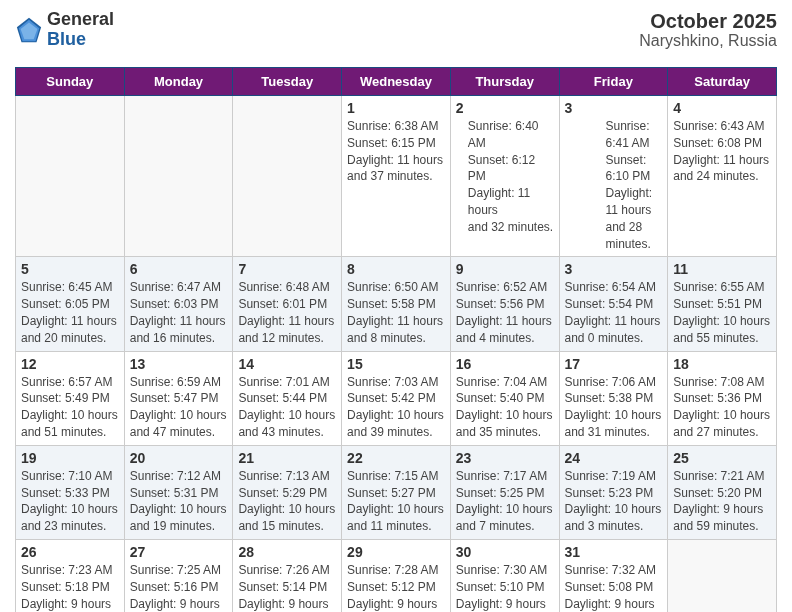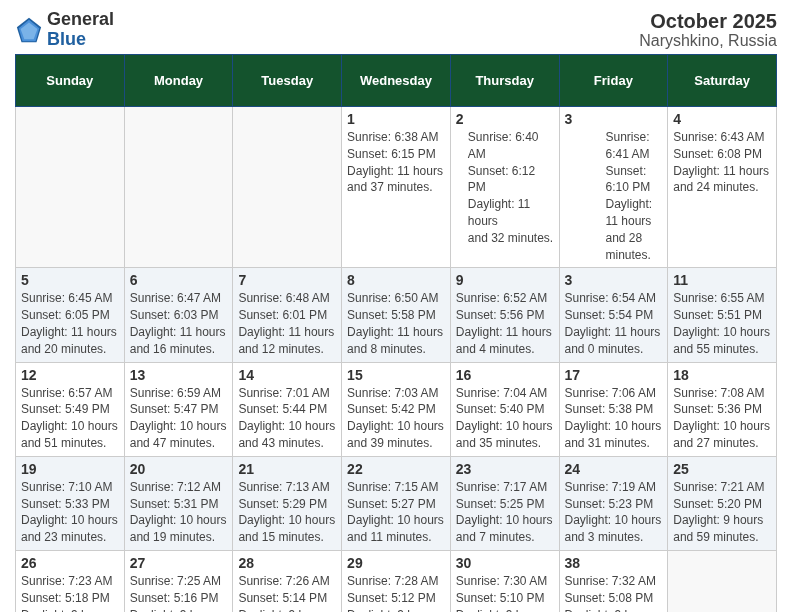--- a/index.html
+++ b/index.html
@@ -10,21 +10,21 @@
       min-height: 612px;
     }
     .container {
       width: 792px;
       padding: 10px 15px;
     }
     .header {
       display: flex;
       justify-content: space-between;
       align-items: flex-start;
-      margin-bottom: 4px;
+      margin-bottom: 17px;
     }
     .logo {
       display: flex;
       align-items: center;
       gap: 4px;
     }
     .logo-text {
       font-size: 18px;
       font-weight: bold;
       line-height: 1.1;
@@ -47,24 +47,24 @@
     .location {
       font-size: 16px;
       color: #555;
     }
     table {
       width: 100%;
       border-collapse: collapse;
       table-layout: fixed;
     }
     thead tr th {
-      background-color: #14532d;
+      background-color: #701a75;
       color: #fff;
       text-align: center;
-      padding: 18px 4px;
+      padding: 6px 4px;
       font-size: 13px;
       font-weight: bold;
       border: 1px solid #1a4a80;
     }
     tbody tr td {
       border: 1px solid #ccc;
       vertical-align: top;
       padding: 4px 5px;
       font-size: 10.5px;
       color: #333;
@@ -340,21 +340,21 @@
 and 43 minutes.</div>
           </td>
           <td>
             <div class="day-number">30</div>
             <div class="day-info" style="white-space: pre-line;">Sunrise: 7:30 AM
 Sunset: 5:10 PM
 Daylight: 9 hours
 and 40 minutes.</div>
           </td>
           <td>
-            <div class="day-number">38</div>
+            <div class="day-number">31</div>
             <div class="day-info" style="white-space: pre-line;">Sunrise: 7:32 AM
 Sunset: 5:08 PM
 Daylight: 9 hours
 and 36 minutes.</div>
           </td>
           <td class="empty-cell"></td>
         </tr>
       </tbody>
   </table>
 </div>

